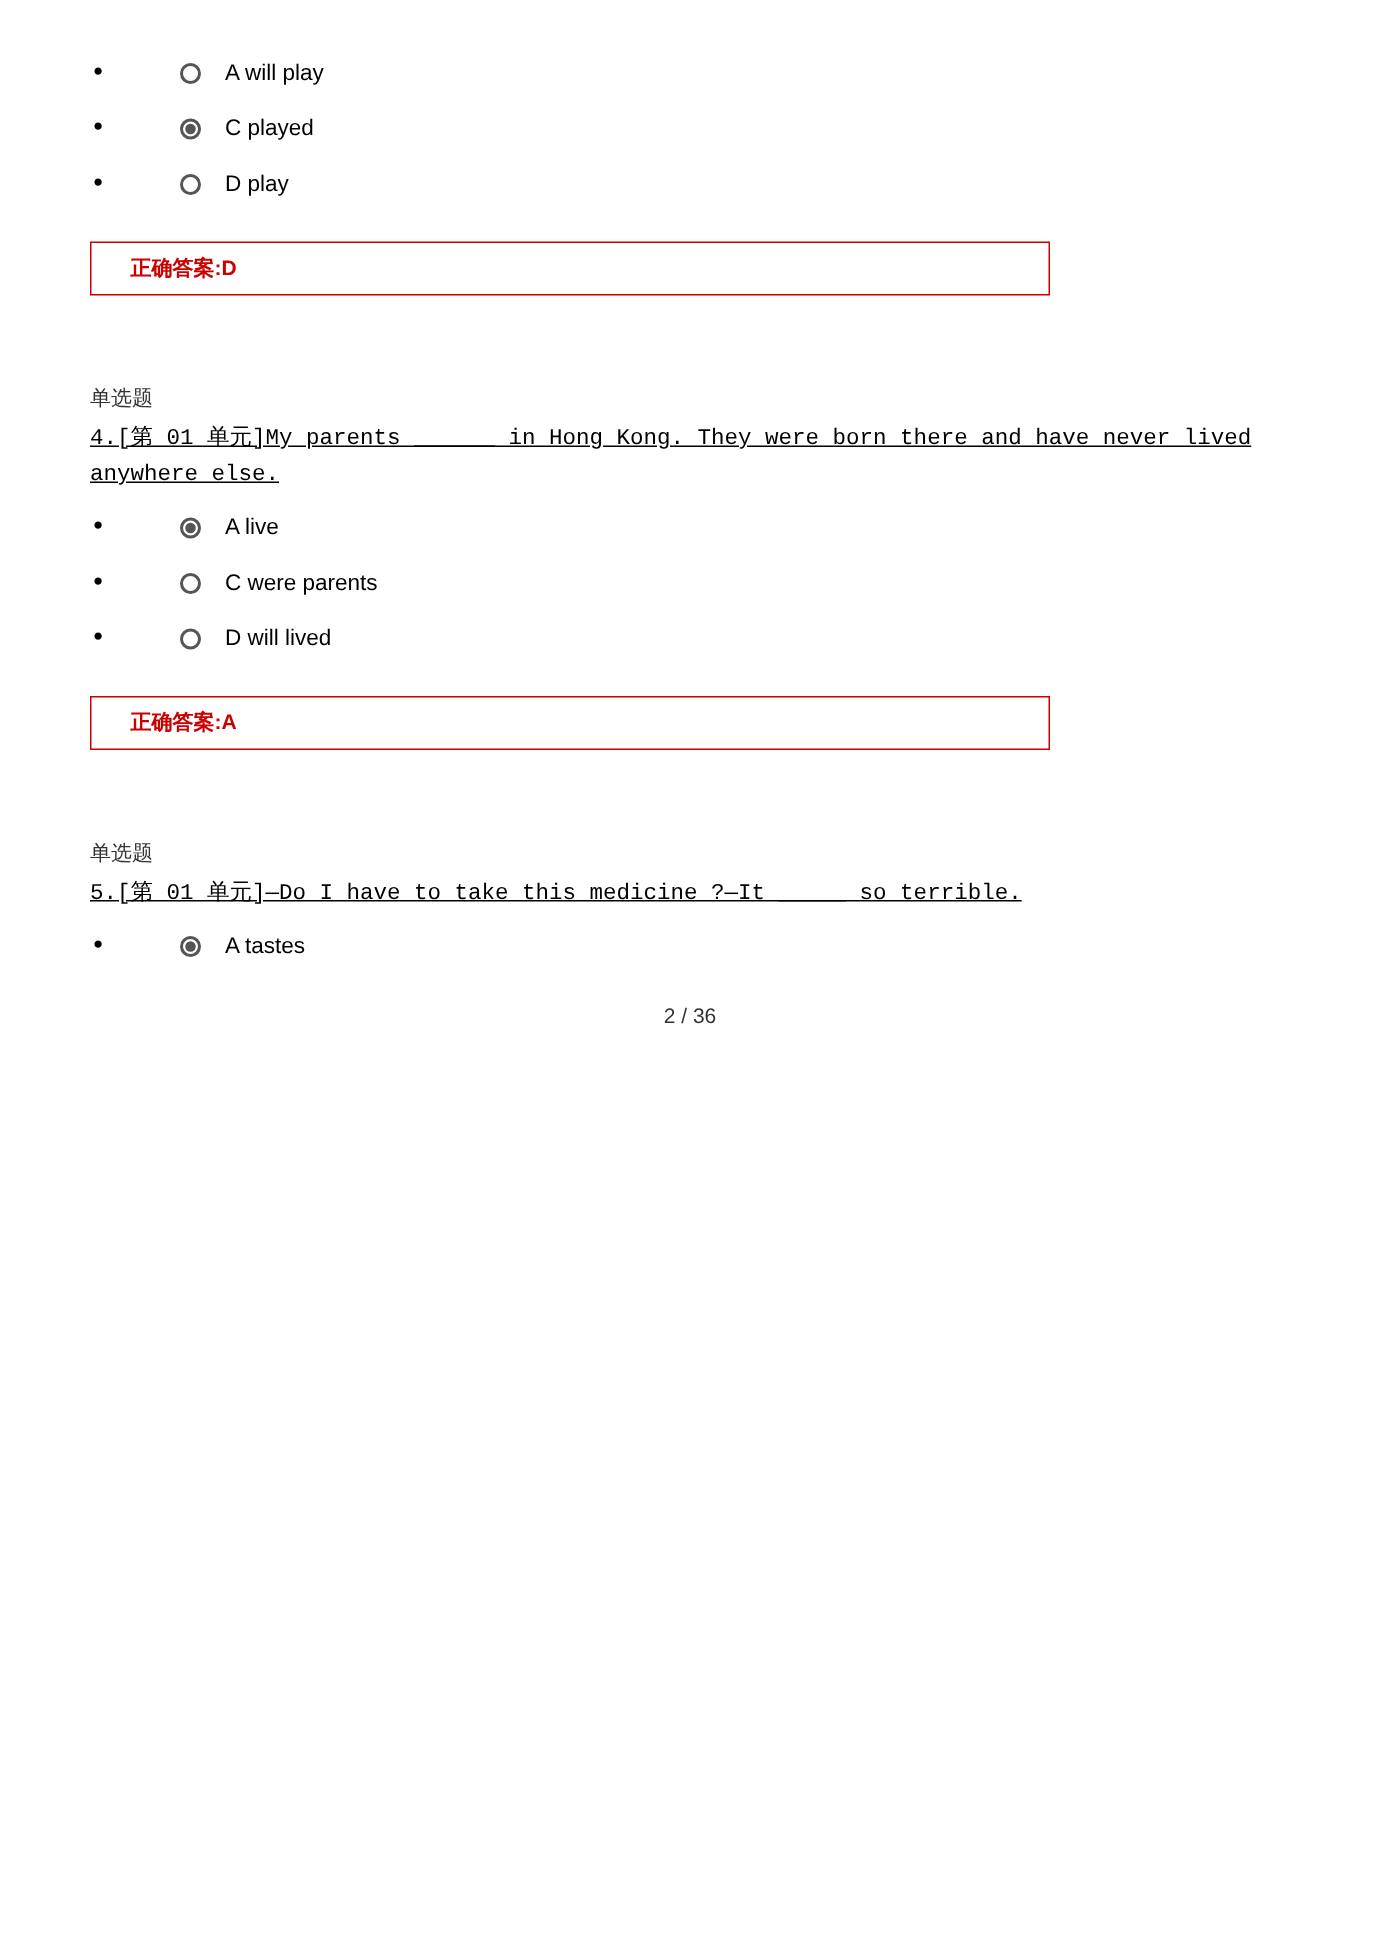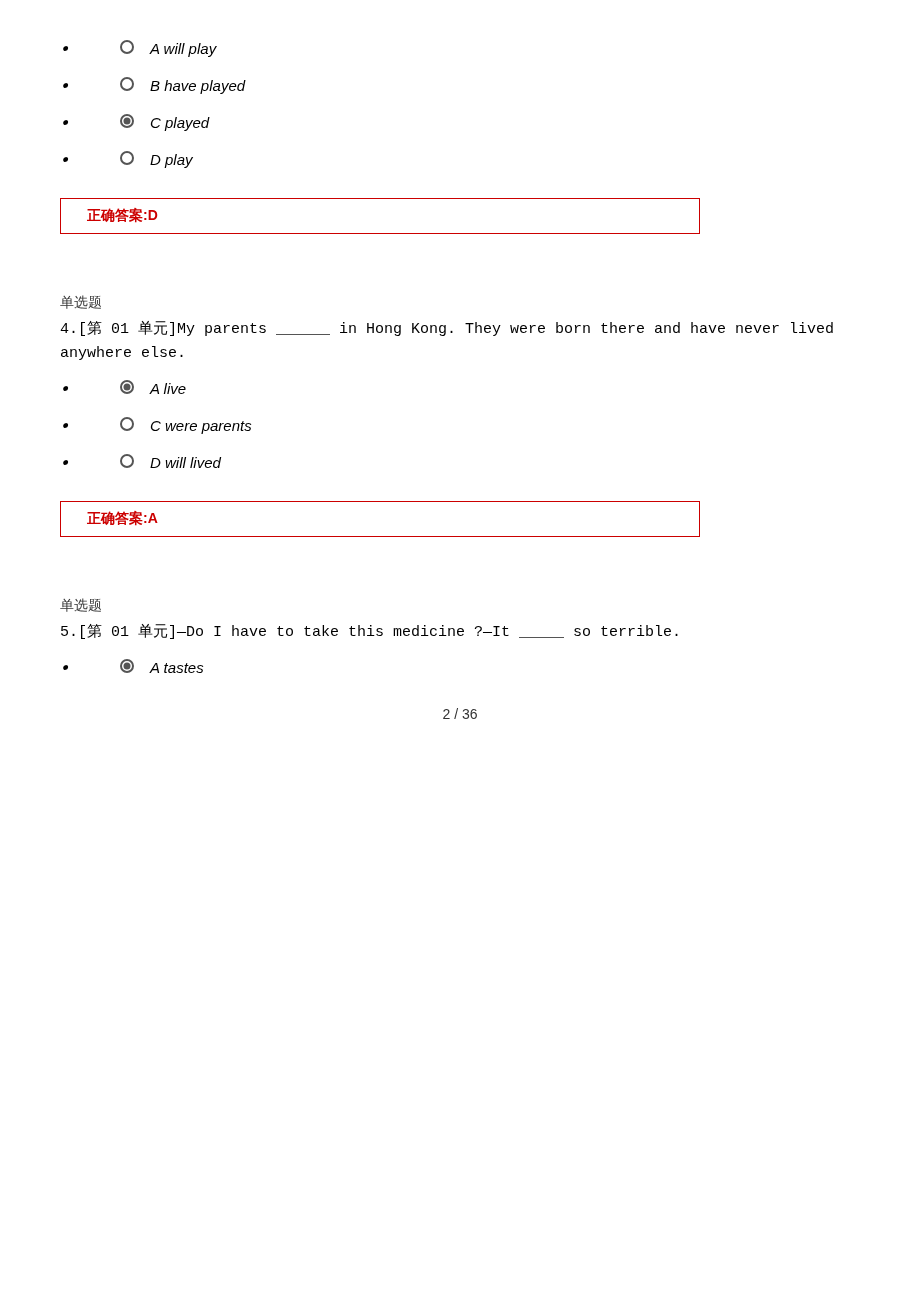--- a/index.html
+++ b/index.html
@@ -28,35 +28,35 @@
       font-size: 14px;
       color: #333;
       margin-bottom: 6px;
     }
 
     .question-text {
       font-family: 'Courier New', Courier, monospace;
       font-size: 15px;
       line-height: 1.6;
       margin-bottom: 14px;
+      text-decoration: underline;
     }
 
     .options-list {
       list-style: none;
       padding: 0;
       margin: 0 0 16px 0;
     }
 
     .options-list li {
       display: flex;
-      align-items: flex-start;
+      align-items: center;
       margin-bottom: 20px;
       padding-left: 20px;
       position: relative;
-      font-style: italic;
     }
 
     .options-list li::before {
       content: '•';
       position: absolute;
       left: 0;
       font-size: 18px;
     }
 
     .radio-wrapper {
@@ -122,26 +122,20 @@
 
 
 
 
 <ul class="options-list">
   <li>
     <div class="radio-wrapper">
       <span class="radio-btn"></span>
     </div>
     <span class="option-label">A will play</span>
-  </li>
-  <li>
-    <div class="radio-wrapper">
-      <span class="radio-btn"></span>
-    </div>
-    <span class="option-label">B have played</span>
   </li>
   <li>
     <div class="radio-wrapper">
       <span class="radio-btn selected"></span>
     </div>
     <span class="option-label">C played</span>
   </li>
   <li>
     <div class="radio-wrapper">
       <span class="radio-btn"></span>

